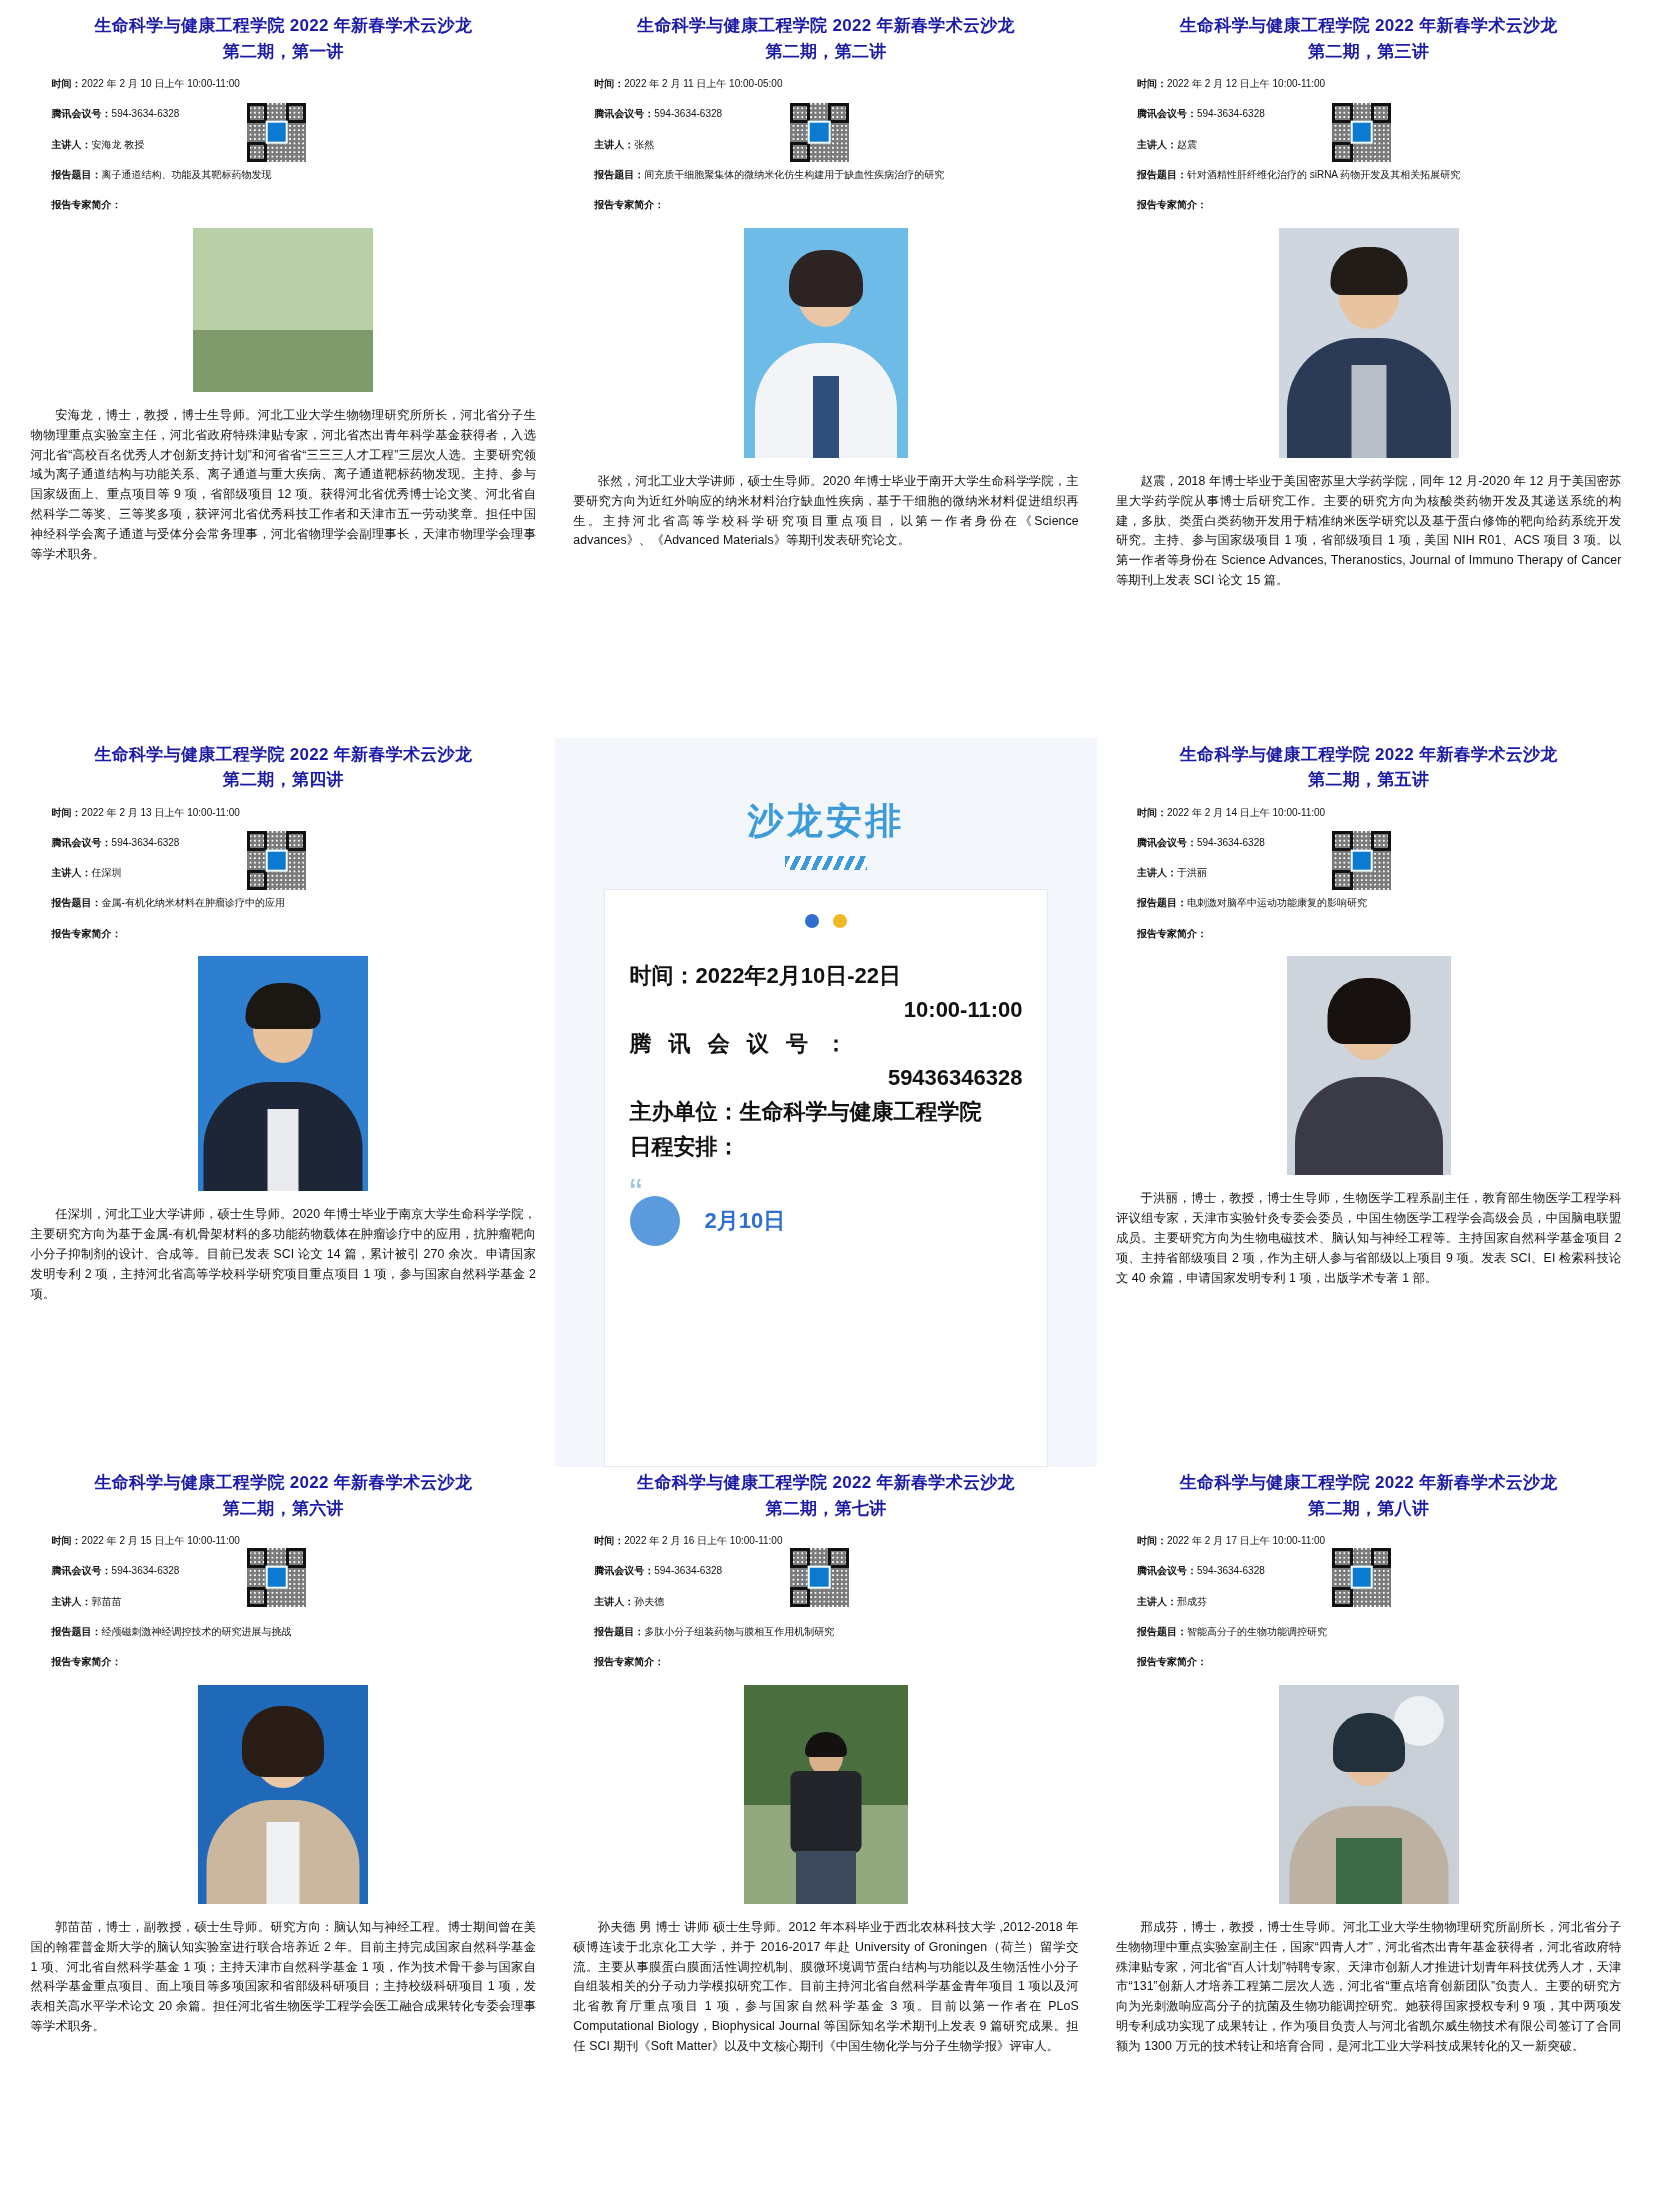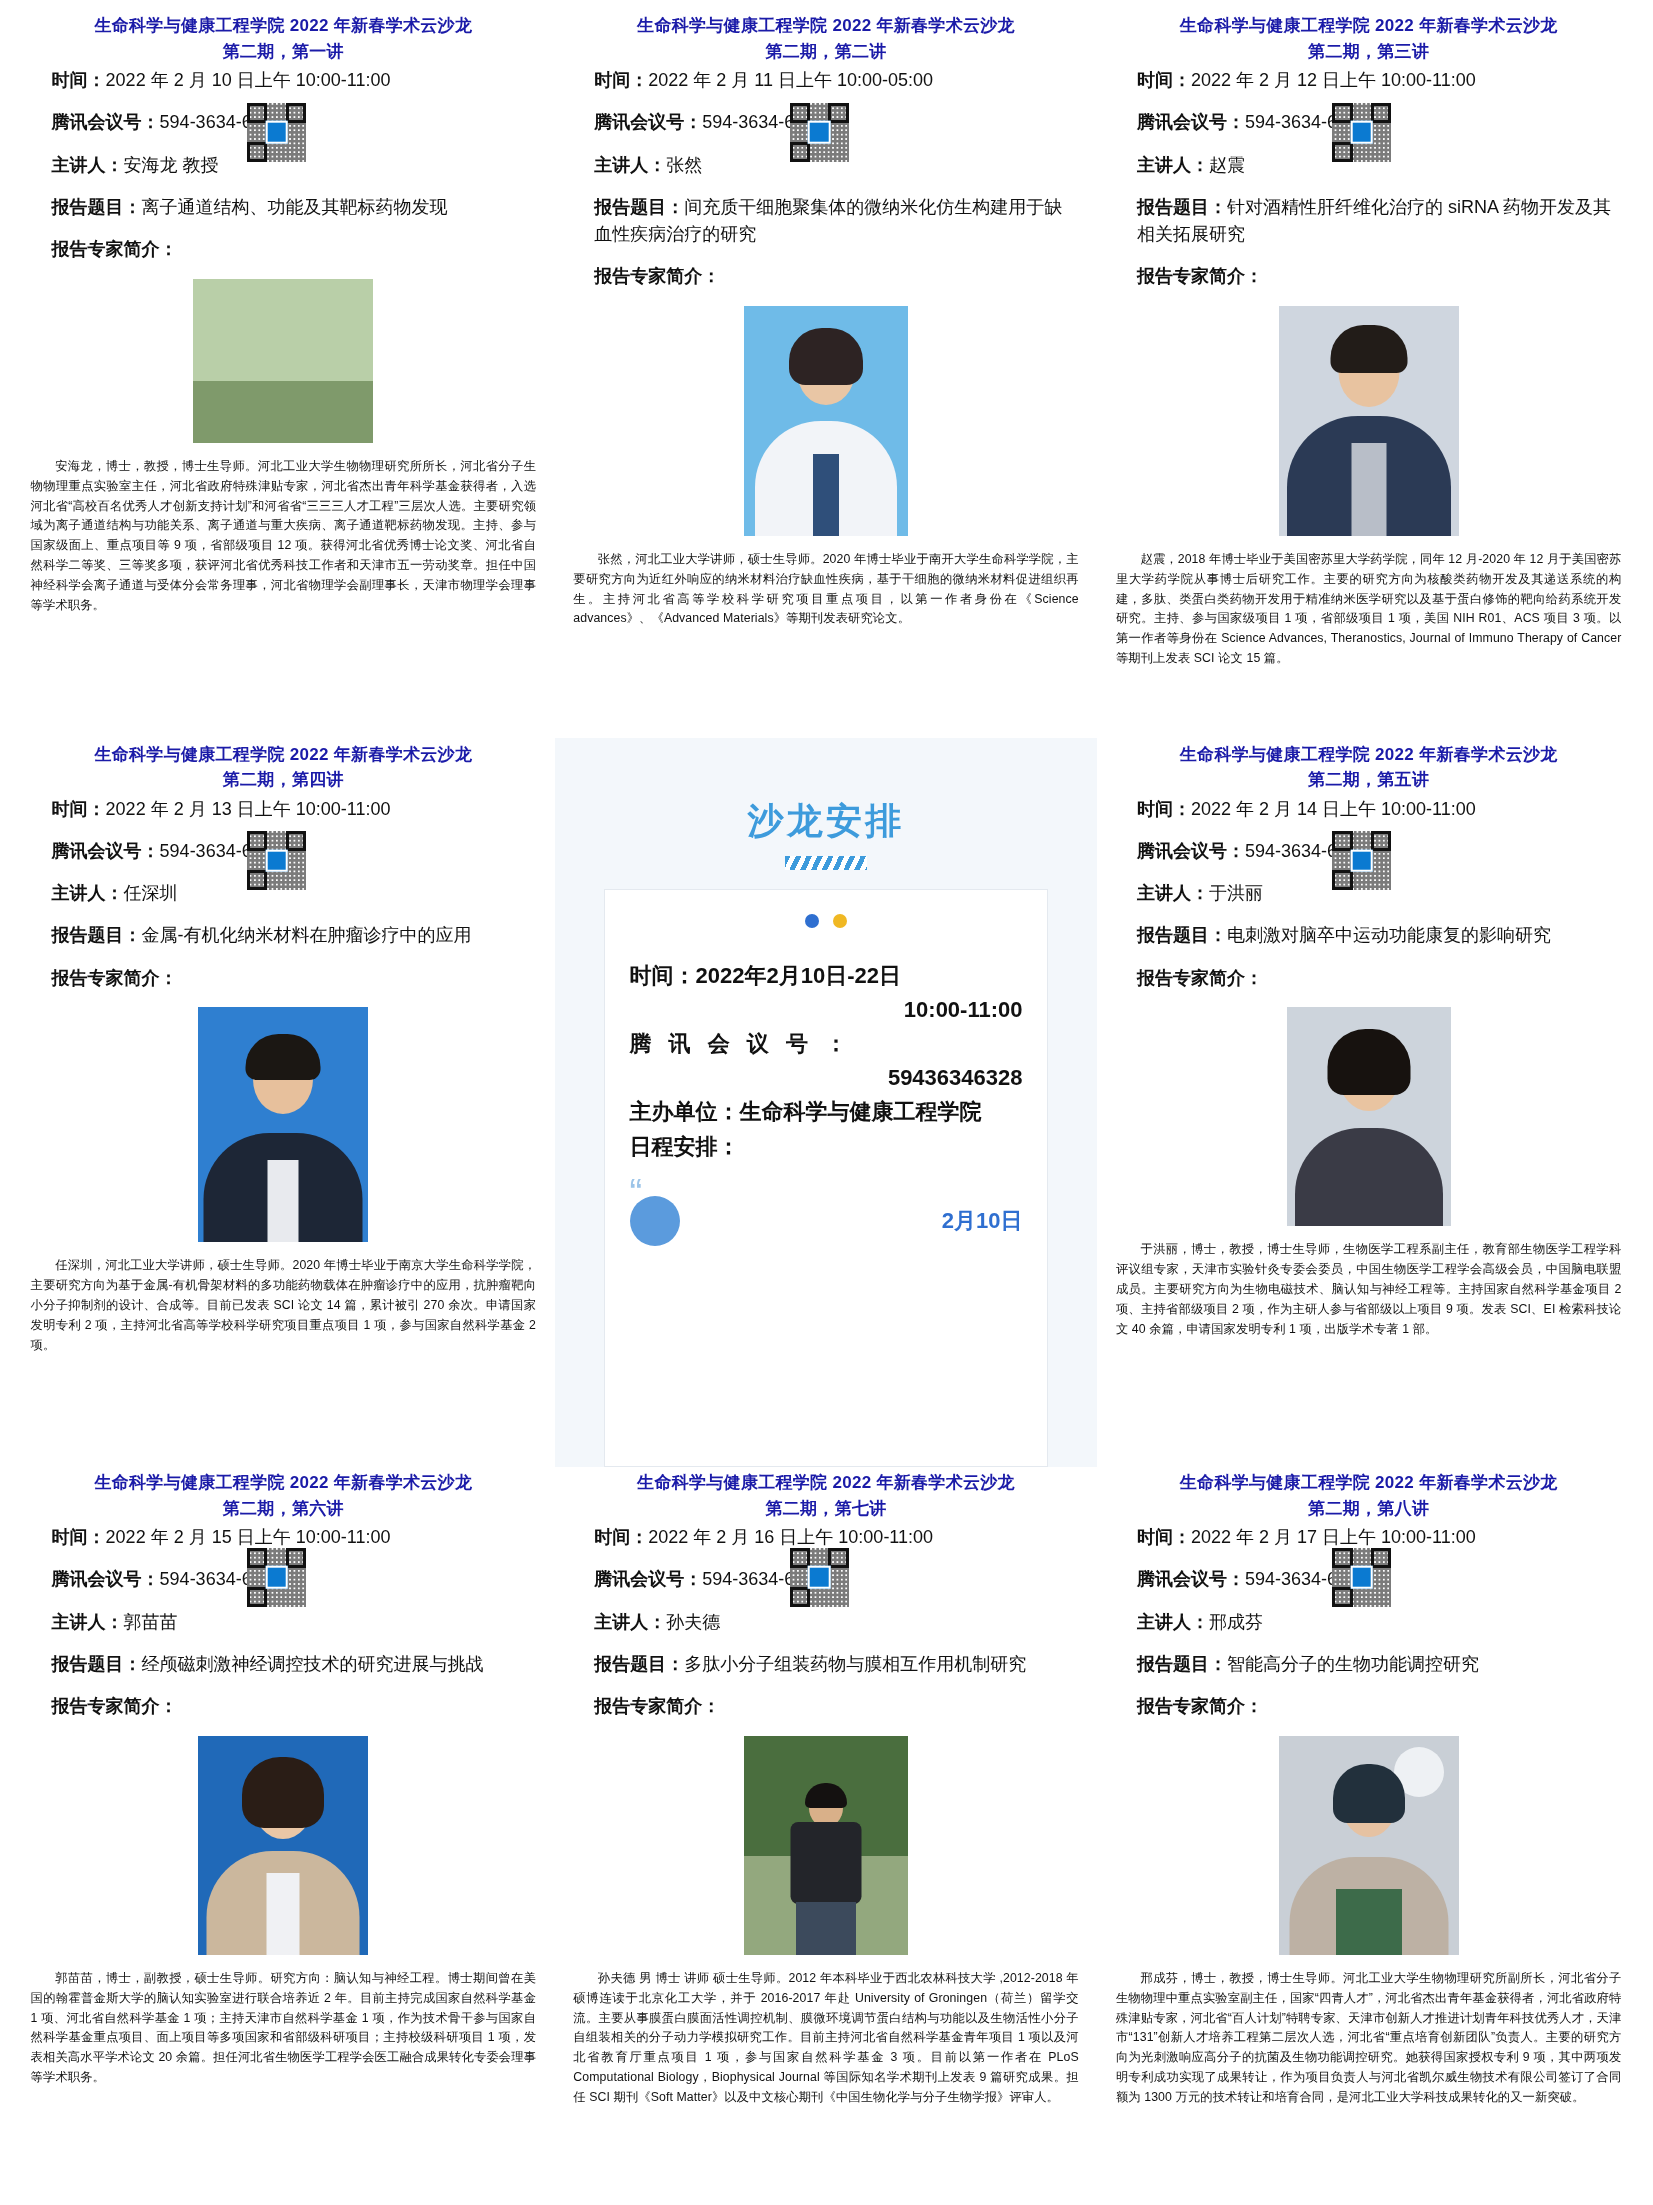--- a/index.html
+++ b/index.html
@@ -2,21 +2,21 @@
 <html style="font-size:8.8px"><head>
 <meta charset="utf-8">
 <style>
   html,body{margin:0;padding:0;background:#ffffff;}
   body{font-family:"Liberation Sans","DejaVu Sans",sans-serif;color:#111;}
   .page{width:1652px;height:2205px;position:relative;background:#fff;box-sizing:border-box;padding:9.8px 12px;}
   .grid{display:grid;grid-template-columns:1fr 1fr 1fr;grid-template-rows:1fr 1fr 1fr;gap:0px;width:100%;height:100%;}
   .cell{position:relative;box-sizing:border-box;padding:3.3px 18.6px 5.5px 18.6px;}
   .title{text-align:center;color:#1b1ba8;font-weight:bold;font-size:17px;line-height:1.5;letter-spacing:0.3px;}
   .title .l2{display:block;}
-  .meta{margin-top:3px;font-size:18px;line-height:1.5;}
+  .meta{margin-top:12px;font-size:10px;line-height:1.5;}
   .meta .row{margin:0 0 15.3px 21px;}
   .meta .k{font-weight:bold;}
   .qr{position:absolute;width:59px;height:59px;right:auto;}
   .qrbox{width:59px;height:59px;background:#fff;position:relative;}
   .qrbox .fr{position:absolute;width:14.2px;height:14.2px;border:3.3px solid #111;}
   .qrbox .fr.tl{left:0;top:0;}
   .qrbox .fr.tr{right:0;top:0;}
   .qrbox .fr.bl{left:0;bottom:0;}
   .qrbox .noise{position:absolute;left:0;top:0;right:0;bottom:0;
     background-image:
@@ -36,21 +36,21 @@
     background-image:repeating-linear-gradient(115deg,#3d9bdc 0 4.9px,#ffffff 4.9px 9.8px);}
   .card{margin-top:18.6px;width:82%;background:#fff;border:1.6px solid #e4e9ef;box-sizing:border-box;padding:24px 25px 29.5px 25px;flex:1;}
   .dots{display:flex;gap:14.2px;justify-content:center;margin-bottom:31px;}
   .dot{width:14.2px;height:14.2px;border-radius:50%;}
   .dot.b{background:#2f6fd0;}
   .dot.y{background:#f0b823;}
   .pline{font-size:22px;line-height:1.55;color:#111;font-weight:bold;}
   .pline.sp{letter-spacing:5.5px;}
   .pline.c{text-align:right;}
   .quote{color:#9cc4e8;font-size:38px;line-height:.8;margin-top:14.2px;}
-  .daterow{display:flex;align-items:center;gap:25px;margin-top:-12px;justify-content:space-between;}
+  .daterow{display:flex;align-items:center;gap:25px;margin-top:-12px;}
   .circle{width:50px;height:50px;border-radius:50%;background:#5b9bdd;}
   .dlabel{color:#2f6fd0;font-size:22px;font-weight:bold;}
 </style>
 </head>
 <body>
 
 <div class="page">
   <div class="grid">
 
     <div class="cell">

